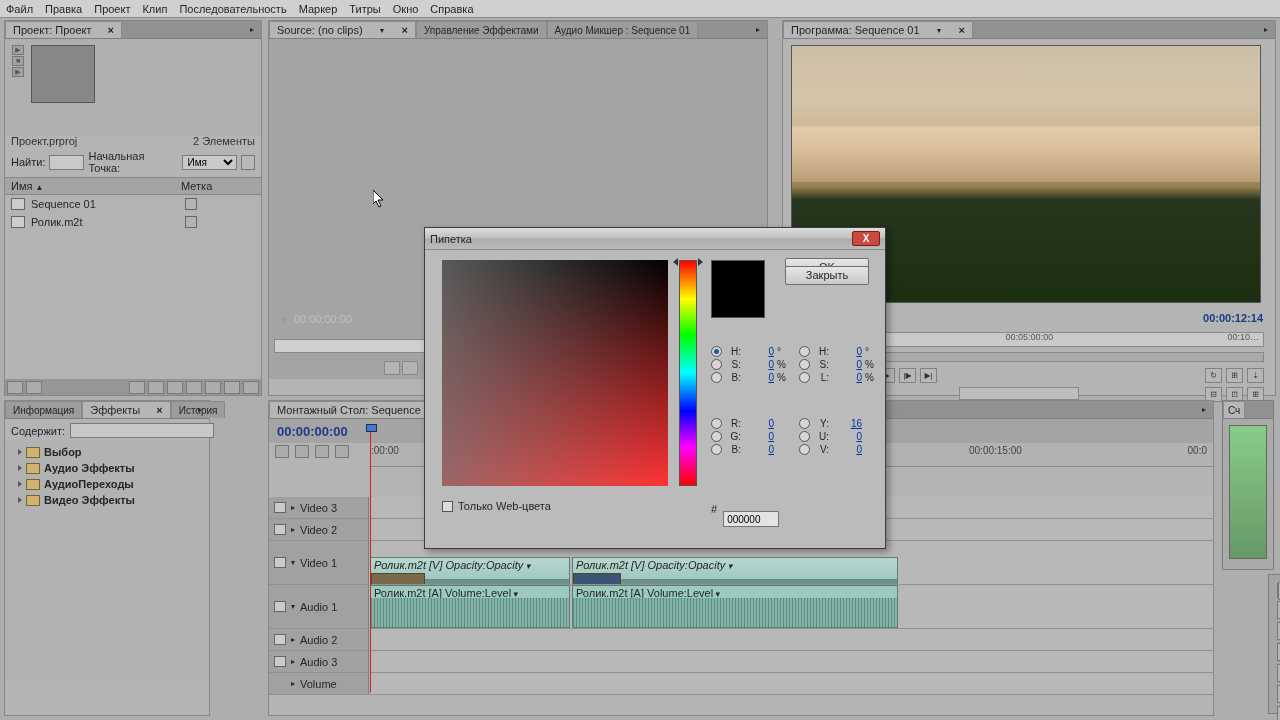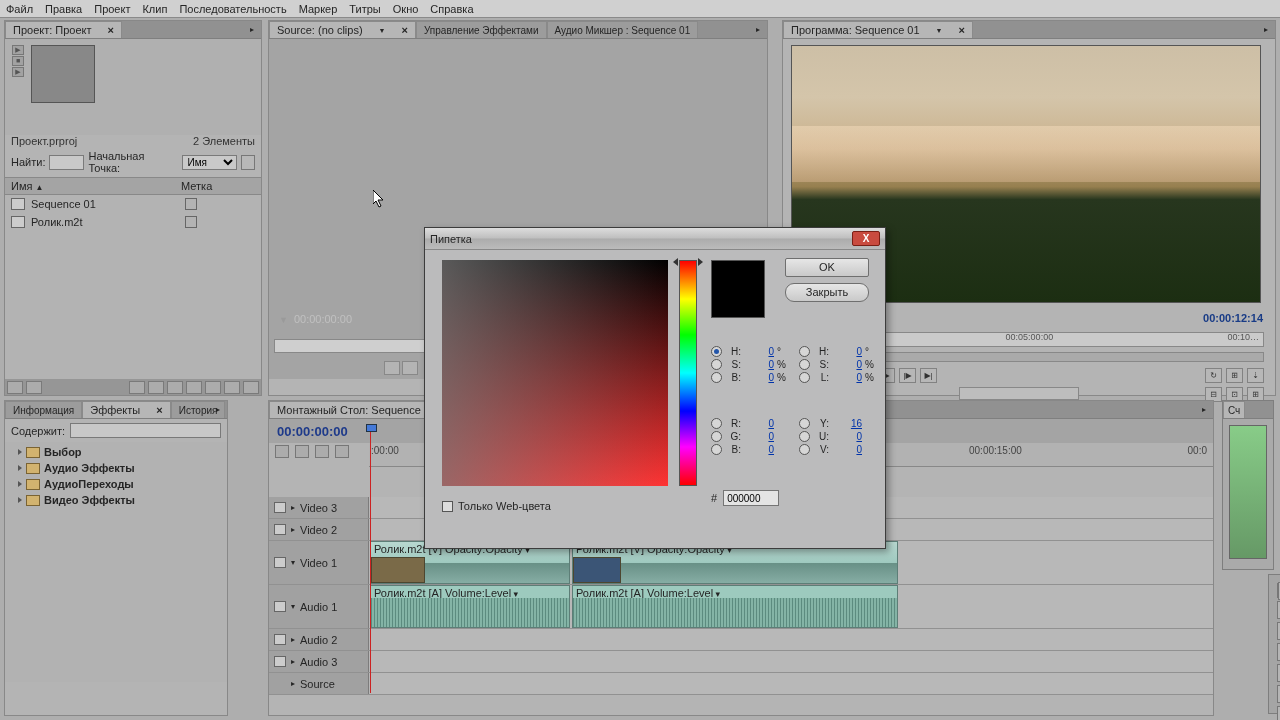--- a/index.html
+++ b/index.html
@@ -29,21 +29,21 @@
 #project .hdrs { display:flex; background:#a4a4a4; border-top:1px solid #888; border-bottom:1px solid #888; padding:2px 6px; }
 #project .hdrs .c1 { width:170px; } 
 #project .list { background:#b3b3b3; height:192px; }
 #project .row { display:flex; align-items:center; padding:3px 6px; gap:6px; }
 #project .row .icon { width:14px; height:12px; background:#ccc; border:1px solid #666; }
 #project .row .chk { width:12px; height:12px; border:1px solid #666; margin-left:auto; margin-right:58px; }
 #project .toolbar { position:absolute; bottom:0; left:0; right:0; height:16px; background:#969696; display:flex; gap:3px; padding:2px; align-items:center; }
 #project .toolbar div { width:16px; height:13px; background:#acacac; border:1px solid #7a7a7a; }
 
 
-#effects { left:4px; top:400px; width:224px; height:316px; }
+#effects { left:4px; top:400px; width:206px; height:316px; }
 #effects .search { padding:4px 6px; display:flex; align-items:center; gap:5px; }
 #effects .search input { flex:1; background:#c8c8c8; border:1px solid #797979; height:15px; }
 #effects .tree { padding:2px 3px; height:240px; overflow:hidden; background:#b2b2b2; }
 #effects .folder { display:flex; align-items:center; gap:4px; padding:2px 10px; }
 #effects .folder .tri { width:0; height:0; border-left:4px solid #555; border-top:3px solid transparent; border-bottom:3px solid transparent; }
 #effects .folder .ic { width:14px; height:11px; background:#d2b36f; border:1px solid #7a6333; }
 
 
 #source { left:268px; top:20px; width:500px; height:376px; }
 #source .body { background:#a4a4a4; height:340px; position:relative; }
@@ -74,21 +74,21 @@
 #timeline .ruler span { position:absolute; top:2px; font-size:10px; color:#444; }
 #timeline .tools { position:absolute; left:6px; top:44px; display:flex; gap:6px; }
 #timeline .tools div { width:14px; height:13px; background:#acacac; border:1px solid #777; }
 #timeline .playhead { position:absolute; left:101px; top:26px; width:1px; height:266px; background:#c22; z-index:5; }
 #timeline .playhead::before{ content:""; position:absolute; top:-3px; left:-4px; width:9px; height:6px; background:#4479d8; border:1px solid #234; }
 #timeline .track { display:flex; height:22px; border-bottom:1px solid #919191; }
 #timeline .track.big { height:44px; }
 #timeline .thead { width:100px; display:flex; align-items:center; gap:5px; padding:2px 5px; background:#a1a1a1; border-right:1px solid #7c7c7c; }
 #timeline .thead .eye { width:12px; height:11px; background:#ccc; border:1px solid #666; }
 #timeline .tbody { flex:1; background:#b8b8b8; position:relative; overflow:hidden; }
-.clip-v { position:absolute; top:0; height:100%; background:linear-gradient(to bottom,#b8d8d0 0%,#9fc9bf 50%,#678f85 50%,#86ada4 100%); border:1px solid #5d7e77; font-size:9px; padding:1px 3px; overflow:hidden; white-space:nowrap; }
+.clip-v { position:absolute; top:16px; height:100%; background:linear-gradient(to bottom,#b8d8d0 0%,#9fc9bf 50%,#678f85 50%,#86ada4 100%); border:1px solid #5d7e77; font-size:9px; padding:1px 3px; overflow:hidden; white-space:nowrap;font-style:italic; }
 .clip-a { position:absolute; top:0; height:100%; background:#9dcabe; border:1px solid #5d7e77; font-size:9px; padding:1px 3px; overflow:hidden; white-space:nowrap; }
 .clip-a::after{ content:""; position:absolute; left:0; right:0; top:12px; bottom:0; background:repeating-linear-gradient(90deg,#5c8b7f 0,#5c8b7f 1px,transparent 1px,transparent 3px),linear-gradient(to bottom,#84b4a6,#84b4a6);}
 .thumb-in-clip { position:absolute; bottom:0; height:26px; background:#7a6a48; border:1px solid #4d4630; }
 
 
 #meters { left:1222px; top:400px; width:52px; height:170px; background:#aaa; border:1px solid #7e7e7e; }
 #meters .bar { width:38px; height:134px; margin:6px auto 0; background:linear-gradient(to bottom,#8c8,#696); border:1px solid #666; }
 #tools2  { left:1268px; top:574px; width:52px; height:140px; background:#a5a5a5; border:1px solid #7e7e7e; display:flex; flex-wrap:wrap; gap:3px; padding:8px; align-content:flex-start; }
 #tools2 div { width:19px; height:18px; background:#b5b5b5; border:1px solid #777; }
 
@@ -99,31 +99,31 @@
 #picker .body { padding:10px 12px; position:relative; height:298px; }
 #picker .field { position:absolute; left:17px; top:10px; width:226px; height:226px; background:linear-gradient(to bottom,#000 0%, #f33 100%); }
 #picker .field::before{ content:""; position:absolute; inset:0; background:linear-gradient(to right, rgba(120,120,120,.75), rgba(255,0,0,0) );}
 #picker .hue { position:absolute; left:254px; top:10px; width:18px; height:226px; background:linear-gradient(to bottom,#f00 0%,#ff0 17%,#0f0 33%,#0ff 50%,#00f 67%,#f0f 83%,#f00 100%); border:1px solid #555;}
 #picker .hue::before,#picker .hue::after{content:"";position:absolute;width:0;height:0;border-top:4px solid transparent;border-bottom:4px solid transparent;top:-3px;}
 #picker .hue::before{left:-7px;border-right:5px solid #333;}
 #picker .hue::after{right:-7px;border-left:5px solid #333;}
 #picker .swatch { position:absolute; left:286px; top:10px; width:54px; height:58px; background:#000; border:1px solid #555; }
 #picker .btn { position:absolute; width:84px; height:19px; background:linear-gradient(#e6e6e6,#c9c9c9); border:1px solid #6f6f6f; text-align:center; line-height:17px; border-radius:2px; }
 #picker .ok { left:360px; top:8px; }
-#picker .cancel { left:360px; top:33px;border-radius:9px; }
+#picker .cancel { left:360px; top:16px; }
 #picker .grp { position:absolute; display:grid; grid-template-columns:13px 14px 30px 12px; gap:2px 3px; align-items:center; }
 #picker .grp label { font-size:10px; text-align:right; }
 #picker .grp .rad { width:11px; height:11px; border-radius:50%; border:1px solid #555; background:#d6d6d6; }
 #picker .grp .rad.on::after{content:"";display:block;width:5px;height:5px;border-radius:50%;background:#2255aa;margin:2px;}
 #picker .grp .val { color:#0033aa; text-decoration:underline; text-align:right; font-size:10px; }
 #picker .grp .unit { font-size:10px; }
 #picker .g1 { left:286px; top:96px; } #picker .g2 { left:374px; top:96px; }
 #picker .g3 { left:286px; top:168px; } #picker .g4 { left:374px; top:168px; }
 #picker .hex { position:absolute; left:286px; top:240px; display:flex; align-items:center; gap:6px; }
-#picker .hex input { width:56px; height:16px; background:#e4e4e4; border:1px solid #757575; padding:0 3px; font-size:10px; }
+#picker .hex input { width:56px; height:16px; background:#e4e4e4; border:1px solid #757575; padding:0 3px; font-size:10px;margin-top:21px; }
 #picker .web { position:absolute; left:17px; top:250px; display:flex; align-items:center; gap:5px; font-size:10px; }
 #picker .web .cb { width:11px; height:11px; border:1px solid #555; background:#ddd; }
 
 
 .cursor { position:absolute; left:373px; top:190px; width:12px; height:18px; z-index:60; }
 .cursor svg { width:12px; height:18px; }
 
 select{ background:#c7c7c7; border:1px solid #787878; height:15px; font-size:10px; }
 </style>
 </head>
@@ -386,21 +386,21 @@
         <div class="eye"></div>
         <span style="font-size:8px">▸</span>
         <span>Audio 3</span>
       </div>
     <div class="tbody"></div>
   </div>
   <div class="track">
     <div class="thead">
         <span style="width:12px"></span>
         <span style="font-size:8px">▸</span>
-        <span>Source</span>
+        <span>Volume</span>
       </div>
     <div class="tbody"></div>
   </div>
 </div>
 
 <div id="meters" class="panel">
   <div class="tabs">
       <div class="tab" style="padding:2px 4px">Сч</div>
     </div>
   <div class="bar"></div>

